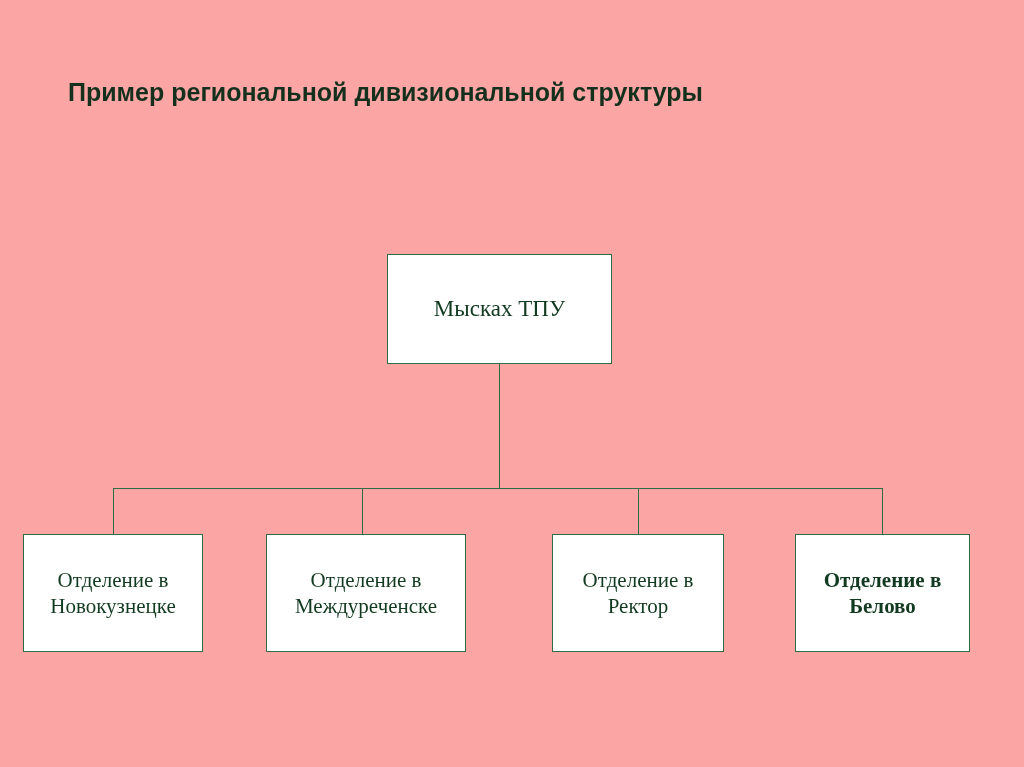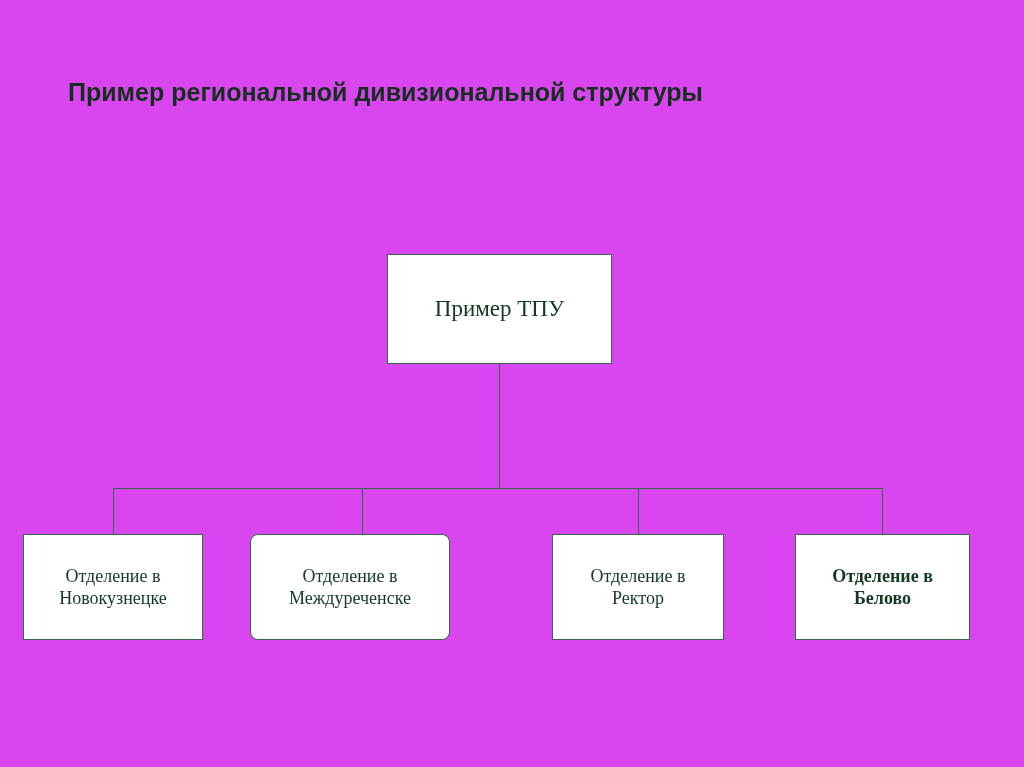--- a/index.html
+++ b/index.html
@@ -12,21 +12,21 @@
     height: 767px;
     position: relative;
     font-family: "Liberation Sans", sans-serif;
     overflow: hidden;
   }
   #slide {
     position: absolute;
     left: 0; top: 0;
     width: 1024px;
     height: 767px;
-    background: #d946ef;
+    background: #fca5a5;
   }
   #title {
     position: absolute;
     left: 68px;
     top: 78px;
     width: 900px;
     font-size: 25px;
     font-weight: bold;
     color: #14301c;
     letter-spacing: 0px;
@@ -48,26 +48,26 @@
   }
   #node-root {
     left: 387px;
     top: 254px;
     width: 225px;
     height: 110px;
     font-size: 23px;
   }
   .leaf {
     top: 534px;
-    height: 106px;
-    font-size: 18px;
+    height: 118px;
+    font-size: 21px;
     padding: 0 20px;
   }
   #node-leaf-0 { left: 23px;  width: 180px; }
-  #node-leaf-1 { left: 250px; width: 200px; border-radius: 8px; }
+  #node-leaf-1 { left: 266px; width: 200px; }
   #node-leaf-2 { left: 552px; width: 172px; }
   #node-leaf-3 { left: 795px; width: 175px; font-weight: bold; }
 
   .connector {
     position: absolute;
     background: #2f6b43;
   }
   
   #stem-root {
     left: 499px;
@@ -100,21 +100,21 @@
 
   <div id="title">Пример региональной дивизиональной структуры</div>
 
   <div class="connector" id="stem-root"></div>
   <div class="connector" id="bus"></div>
   <div class="connector drop" id="drop-0"></div>
   <div class="connector drop" id="drop-1"></div>
   <div class="connector drop" id="drop-2"></div>
   <div class="connector drop" id="drop-3"></div>
 
-  <div class="node" id="node-root">Пример ТПУ</div>
+  <div class="node" id="node-root">Мысках ТПУ</div>
 
   <div class="node leaf" id="node-leaf-0">Отделение в Новокузнецке</div>
 
   <div class="node leaf" id="node-leaf-1">Отделение в Междуреченске</div>
 
   <div class="node leaf" id="node-leaf-2">Отделение в Ректор</div>
 
   <div class="node leaf" id="node-leaf-3">Отделение в Белово</div>
 
 </div>

